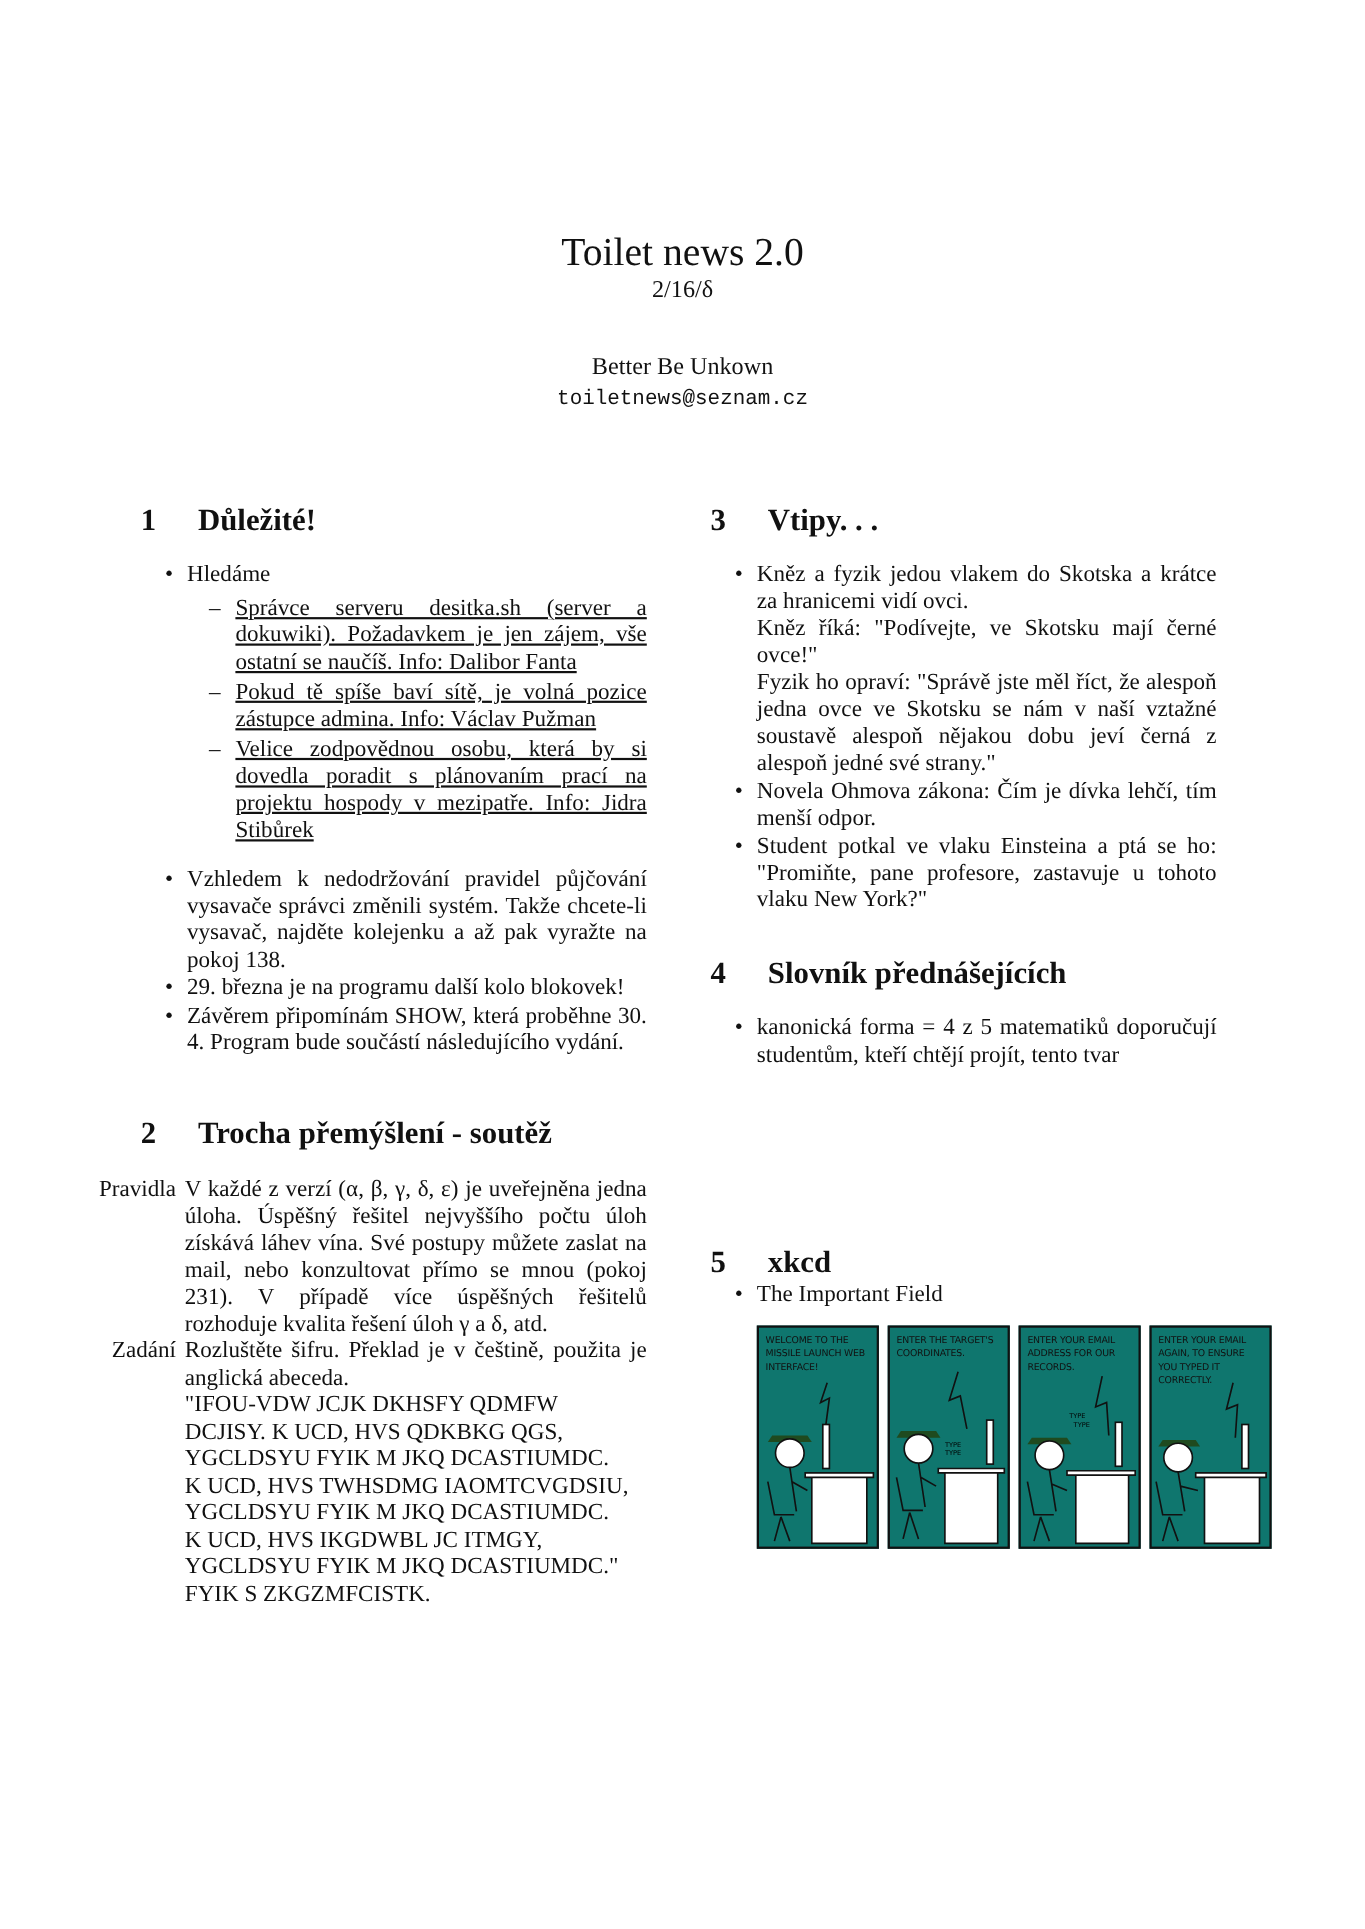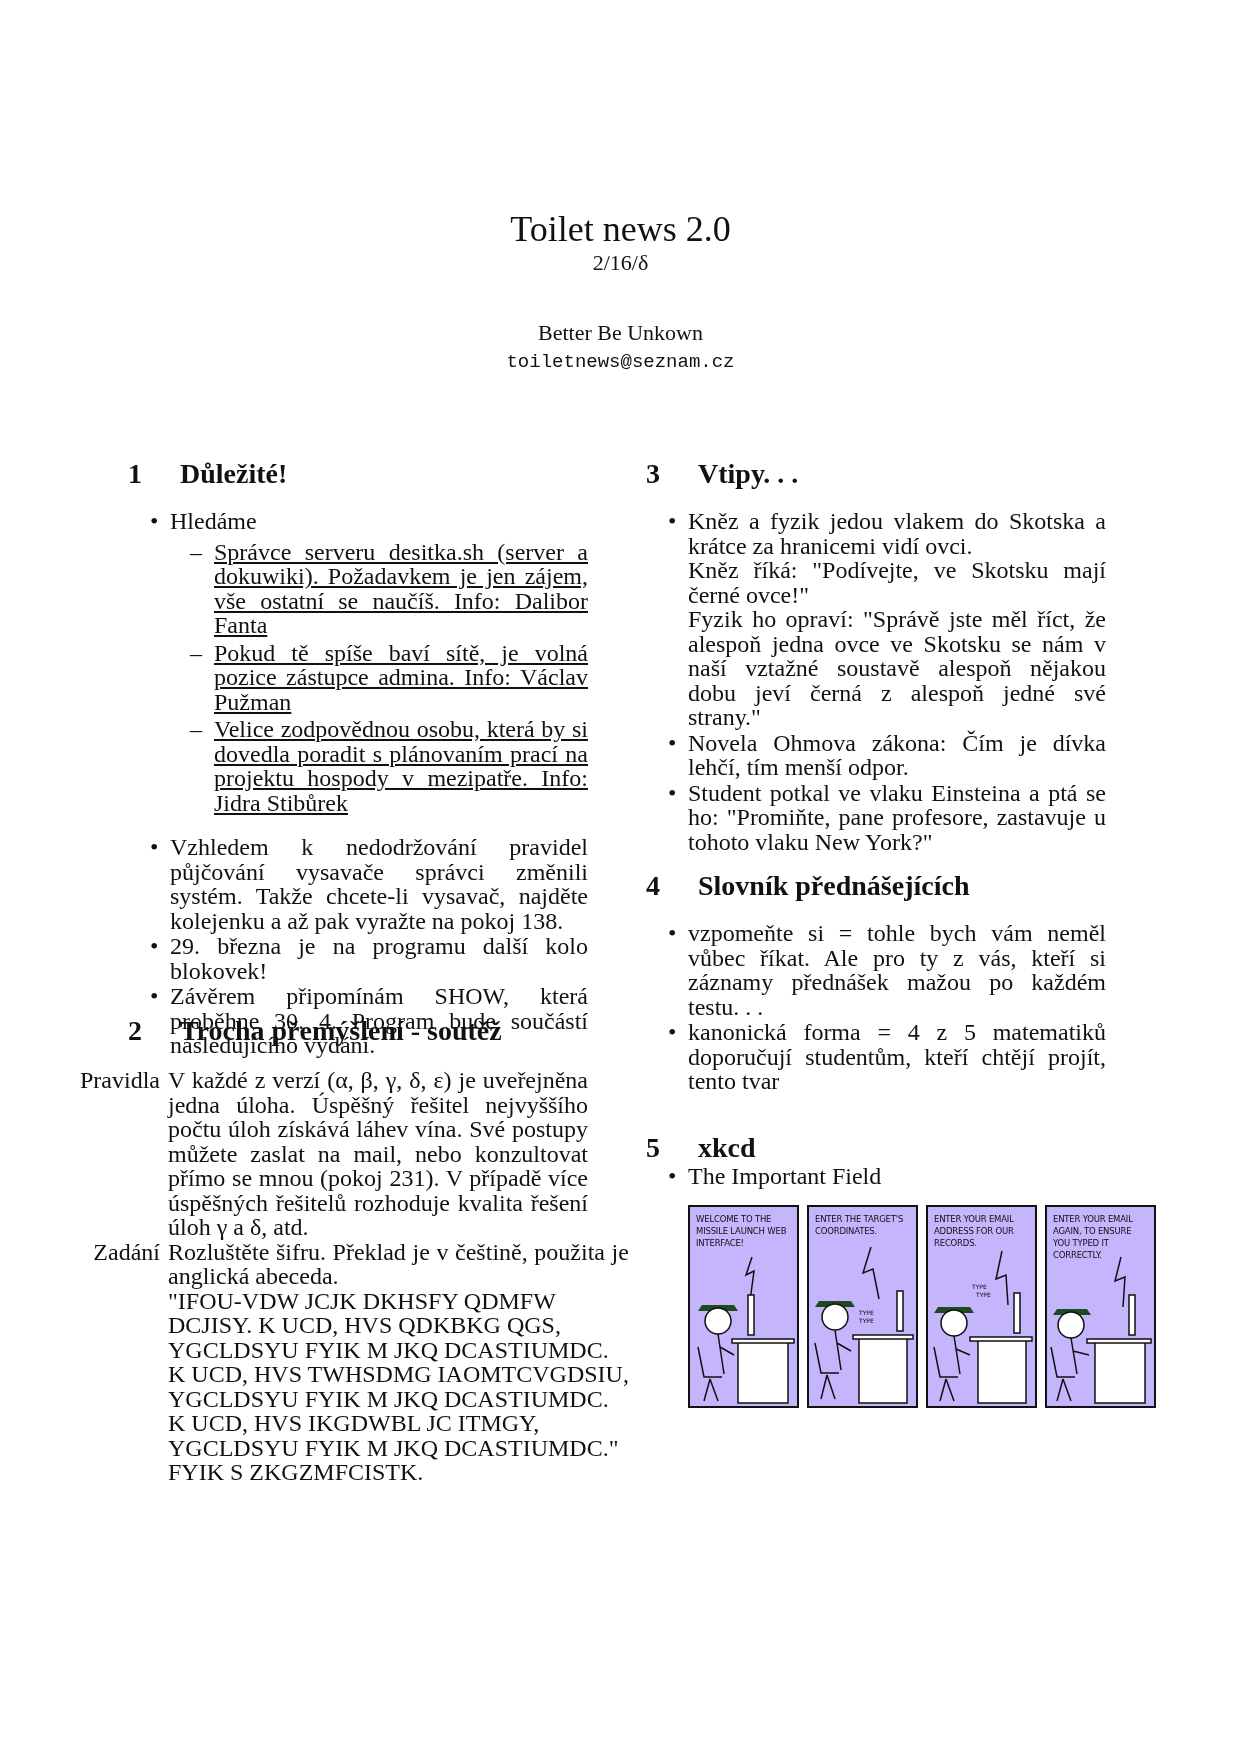--- a/index.html
+++ b/index.html
@@ -3,35 +3,35 @@
 <meta charset="utf-8">
 <style>
   html,body{margin:0;padding:0;background:#fff;}
   body{width:1241px;height:1754px;position:relative;overflow:hidden;
        font-family:"DejaVu Serif","Liberation Serif",serif;color:#111;}
   .abs{position:absolute;}
   .title{left:0;width:1241px;top:208px;text-align:center;font-size:36px;font-family:"Liberation Serif",serif;}
   .date{left:0;width:1241px;top:250px;text-align:center;font-size:22px;font-family:"Liberation Serif",serif;}
   .author{left:0;width:1241px;top:320px;text-align:center;font-size:22px;font-family:"Liberation Serif",serif;}
   .email{left:0;width:1241px;top:351px;text-align:center;font-size:19px;font-family:"Liberation Mono",monospace;}
-  .col{font-family:"Liberation Serif",serif;font-size:24px;line-height:24.5px;}
+  .col{font-family:"Liberation Serif",serif;font-size:21px;line-height:24.5px;}
   .sec-h{font-weight:bold;font-size:28px;font-family:"Liberation Serif",serif;white-space:nowrap;}
   .sec-h .num{display:inline-block;width:52px;}
   .just{text-align:justify;}
   ul.b{list-style:none;margin:0;padding:0;}
   ul.b>li{position:relative;padding-left:0;margin-bottom:1px;}
   ul.b>li::before{content:"\2022";position:absolute;left:-20px;top:0;}
   ul.d{list-style:none;margin:2px 0 0 0;padding:0;}
   ul.d>li{position:relative;margin-bottom:3px;text-decoration:underline;}
   ul.d>li::before{content:"\2013";position:absolute;left:-24px;top:0;}
   .desc{display:flex;}
   .desc .lbl{width:82px;text-align:right;padding-right:8px;flex:none;}
   .desc .txt{flex:1;}
   .comic{display:flex;gap:8px;}
-  .panel{width:111px;height:203px;border:2px solid #111;box-sizing:border-box;position:relative;background:#c4b5fd;overflow:hidden;}
+  .panel{width:111px;height:203px;border:2px solid #111;box-sizing:border-box;position:relative;background:#0f766e;overflow:hidden;}
   .panel .cap{position:absolute;left:6px;top:6px;right:4px;font-family:"DejaVu Sans",sans-serif;font-size:8.5px;line-height:12px;text-transform:uppercase;letter-spacing:-0.2px;}
   .panel svg{position:absolute;left:0;top:0;}
 </style>
 </head>
 <body>
 
 <div class="abs title">Toilet news 2.0</div>
 <div class="abs date">2/16/δ</div>
 <div class="abs author">Better Be Unkown</div>
 <div class="abs email">toiletnews@seznam.cz</div>
@@ -96,21 +96,20 @@
     <li class="just">Novela Ohmova zákona: Čím je dívka lehčí, tím menší odpor.</li>
     <li class="just">Student potkal ve vlaku Einsteina a ptá se ho: "Promiňte, pane profesore, zastavuje u tohoto vlaku New York?"</li>
   </ul>
 </div>
 
 <div class="abs sec-h" style="left:646px;top:870px;">
   <span class="num">4</span><span>Slovník přednášejících</span>
 </div>
 <div class="abs col" style="left:688px;top:921px;width:418px;">
   <ul class="b">
-    <li class="just">vzpomeňte si = tohle bych vám neměl vůbec říkat. Ale pro ty z vás, kteří si záznamy přednášek mažou po každém testu. . .</li>
     <li class="just">kanonická forma = 4 z 5 matematiků doporučují studentům, kteří chtějí projít, tento tvar</li>
   </ul>
 </div>
 
 <div class="abs sec-h" style="left:646px;top:1132px;">
   <span class="num">5</span><span>xkcd</span>
 </div>
 <div class="abs col" style="left:688px;top:1164px;width:418px;">
   <ul class="b">
     <li>The Important Field</li>

